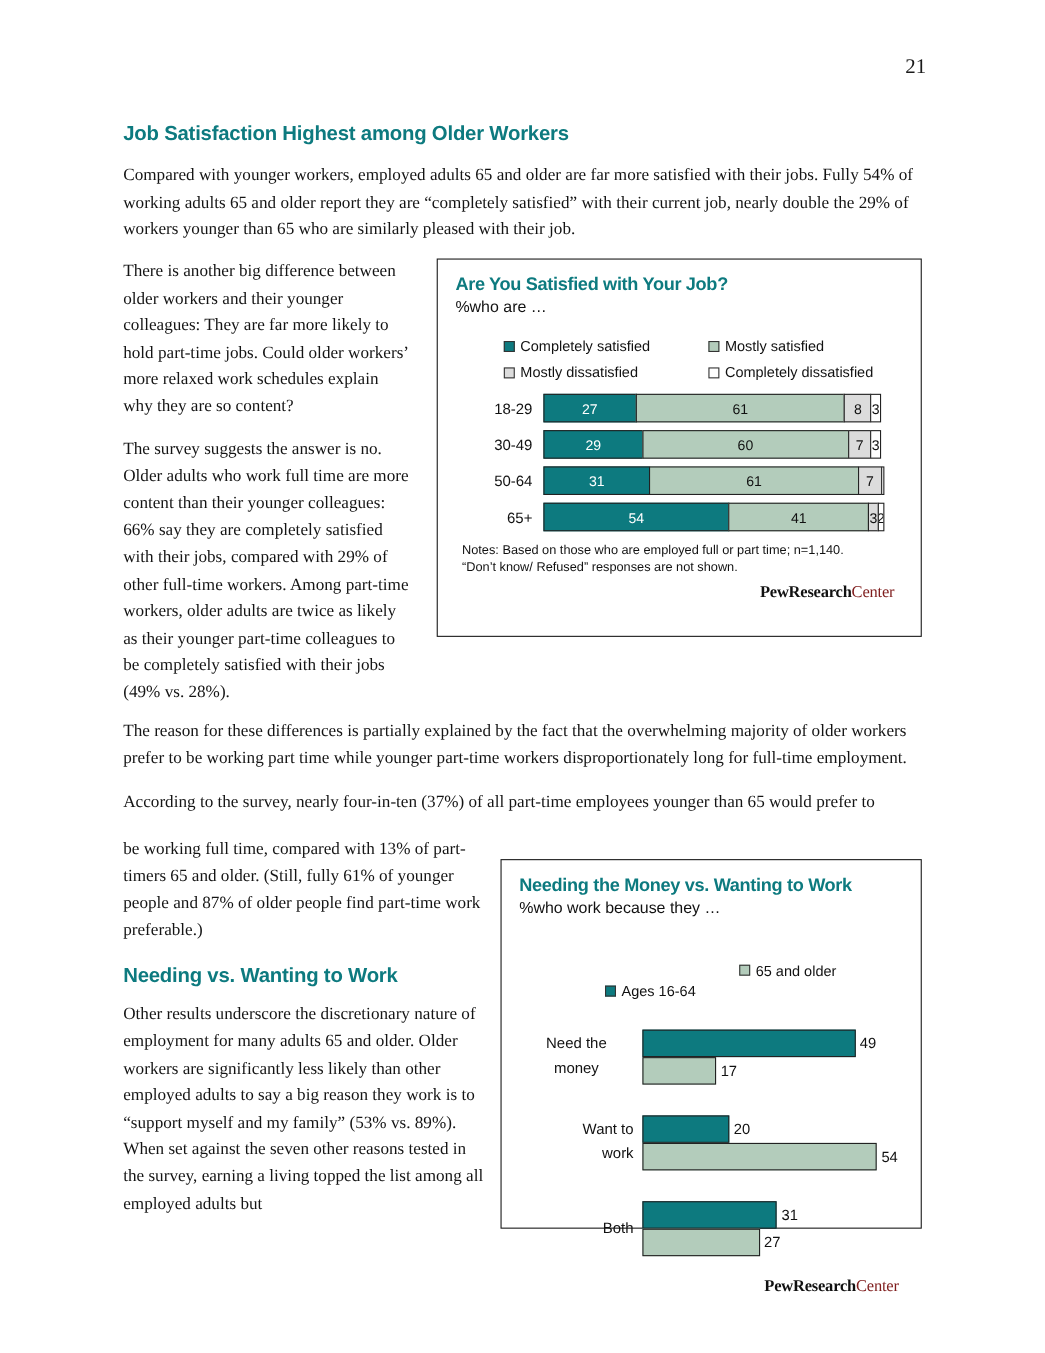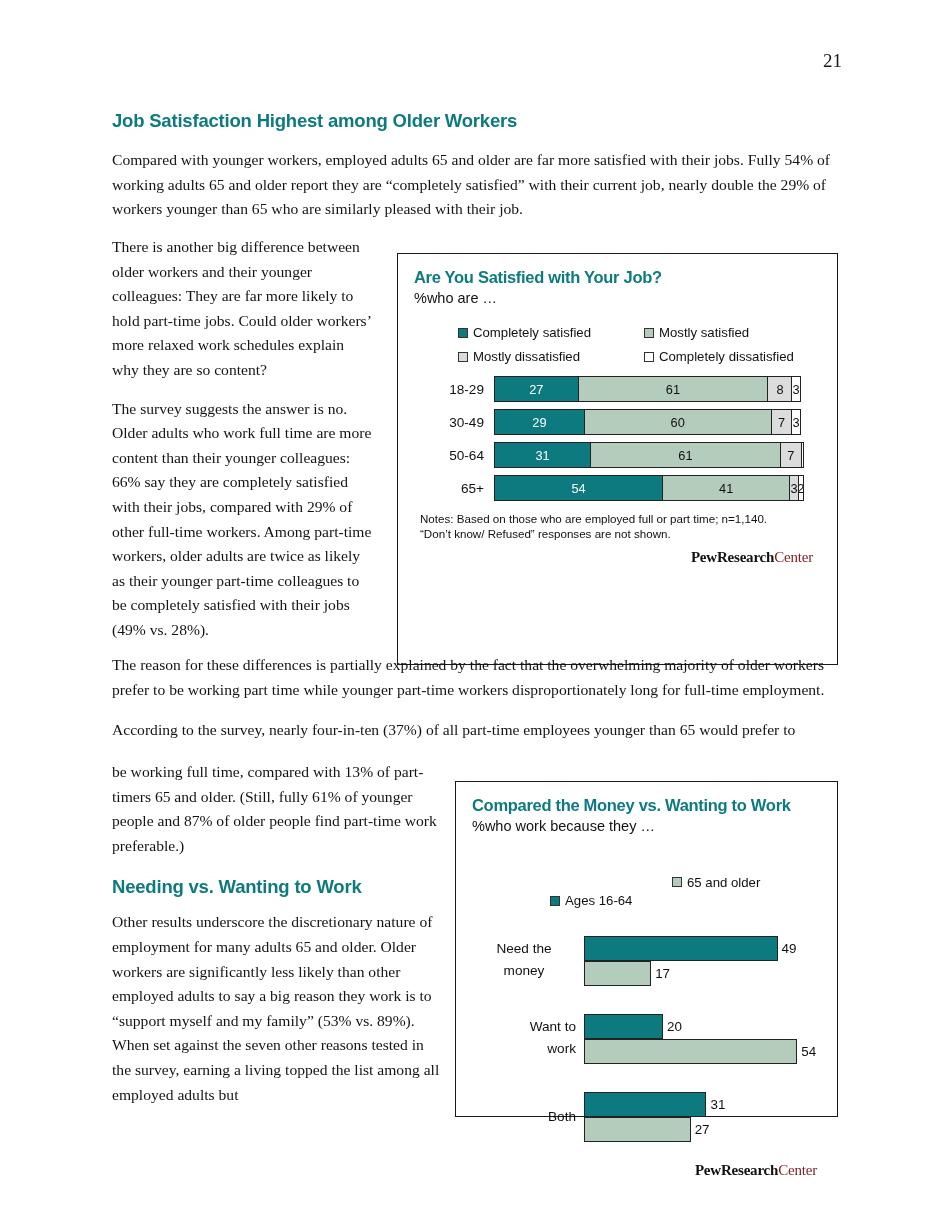--- a/index.html
+++ b/index.html
@@ -119,23 +119,23 @@
     height: 10px;
     border: 1px solid #333;
     box-sizing: border-box;
     margin-right: 5px;
     flex: 0 0 auto;
   }
 
   
   #chart1 {
     left: 397px;
-    top: 253px;
+    top: 235px;
     width: 441px;
-    height: 412px;
+    height: 344px;
   }
   #chart1 .inner { padding: 14px 16px 0 16px; }
   #chart1 .legend-grid {
     margin-top: 19px;
     margin-left: 44px;
     width: 360px;
   }
   #chart1 .legend-grid .legend-row { margin-bottom: 9px; }
   #chart1 .legend-item:first-child { width: 186px; }
 
@@ -343,21 +343,21 @@
 </div>
 
 <div id="left-col-2">
   <p class="body-p">be working full time, compared with 13% of part-timers 65 and older. (Still, fully 61% of younger people and 87% of older people find part-time work preferable.)</p>
   <span class="h2-teal">Needing vs. Wanting to Work</span>
   <p class="body-p">Other results underscore the discretionary nature of employment for many adults 65 and older. Older workers are significantly less likely than other employed adults to say a big reason they work is to “support myself and my family” (53% vs. 89%). When set against the seven other reasons tested in the survey, earning a living topped the list among all employed adults but</p>
 </div>
 
 <div id="chart2" class="chart-box">
   <div class="inner">
-    <div class="chart-title">Compared the Money vs. Wanting to Work</div>
+    <div class="chart-title">Needing the Money vs. Wanting to Work</div>
     <div class="chart-subtitle">%who work because they …</div>
 
     <div class="legend-grid">
       <div class="legend-row">
         <div class="legend-item">
           <span class="swatch" style="background:#0d7a7f"></span>
           <span>Ages 16-64</span>
         </div>
         <div class="legend-item">
           <span class="swatch" style="background:#b3ccbb"></span>

